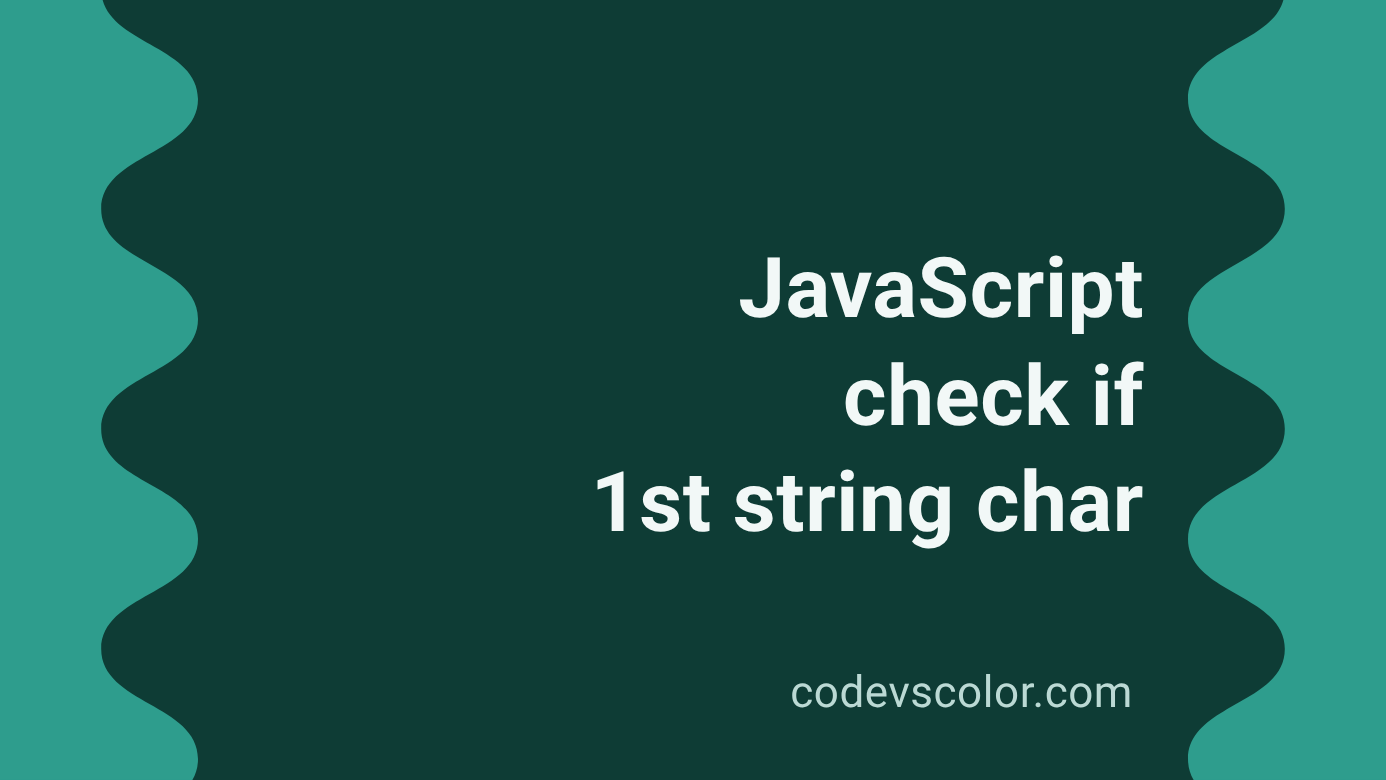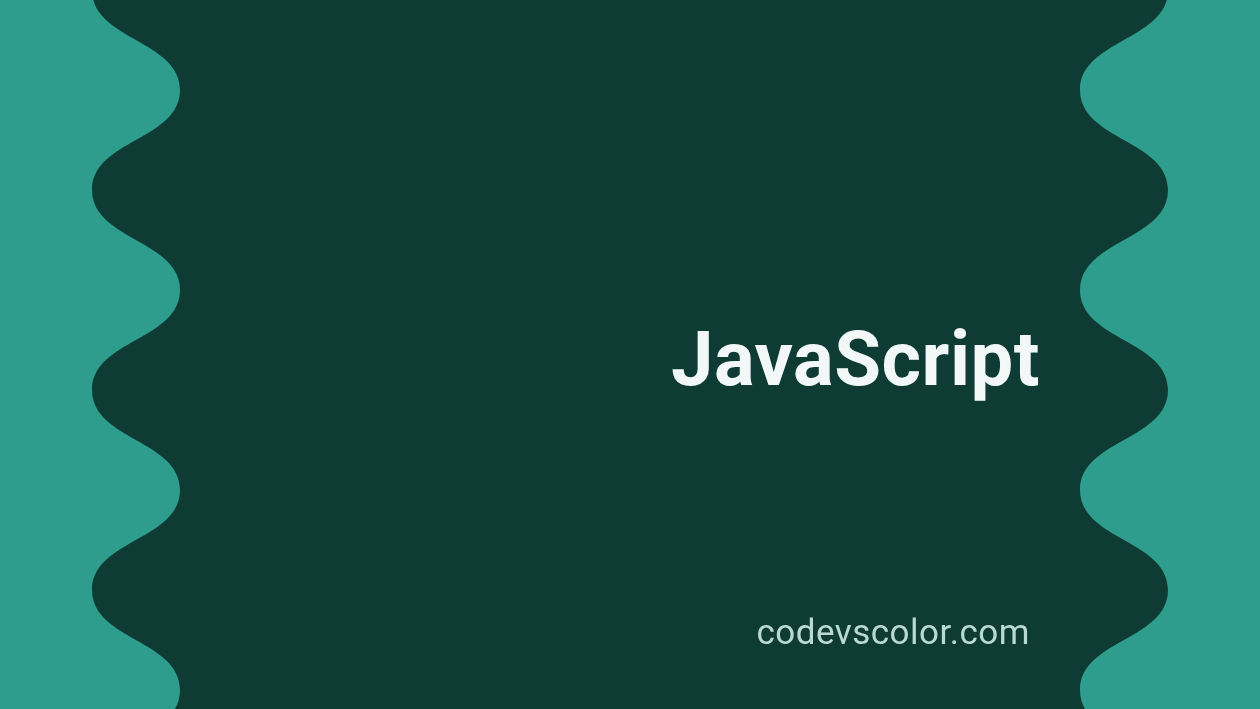--- a/index.html
+++ b/index.html
@@ -40,21 +40,21 @@
     line-height: 1.28;
     font-weight: 700;
     letter-spacing: 0.5px;
   }
   .credit {
     position: absolute;
     z-index: 2;
     right: 230px;
     bottom: 56px;
     color: #bbd9d4;
-    font-size: 35px;
+    font-size: 40px;
     font-weight: 400;
     letter-spacing: 0.5px;
   }
 </style>
 </head>
 <body>
 
 <svg class="blob-svg" viewBox="0 0 1260 709" preserveAspectRatio="none">
   <path fill="#0e3c35" d="
     M 92 -10
@@ -74,15 +74,17 @@
     C 1168 340, 1080 340, 1080 290
     C 1080 240, 1168 240, 1168 190
     C 1168 140, 1080 140, 1080 90
     C 1080 40, 1168 40, 1168 -10
     Z
   "></path>
 </svg>
 
 <div class="text-block">
   <div class="title-line">JavaScript</div>
+  <div class="title-line">check if</div>
+  <div class="title-line">1st string char</div>
 </div>
 
 <div class="credit">codevscolor.com</div>
 
 </body></html>

